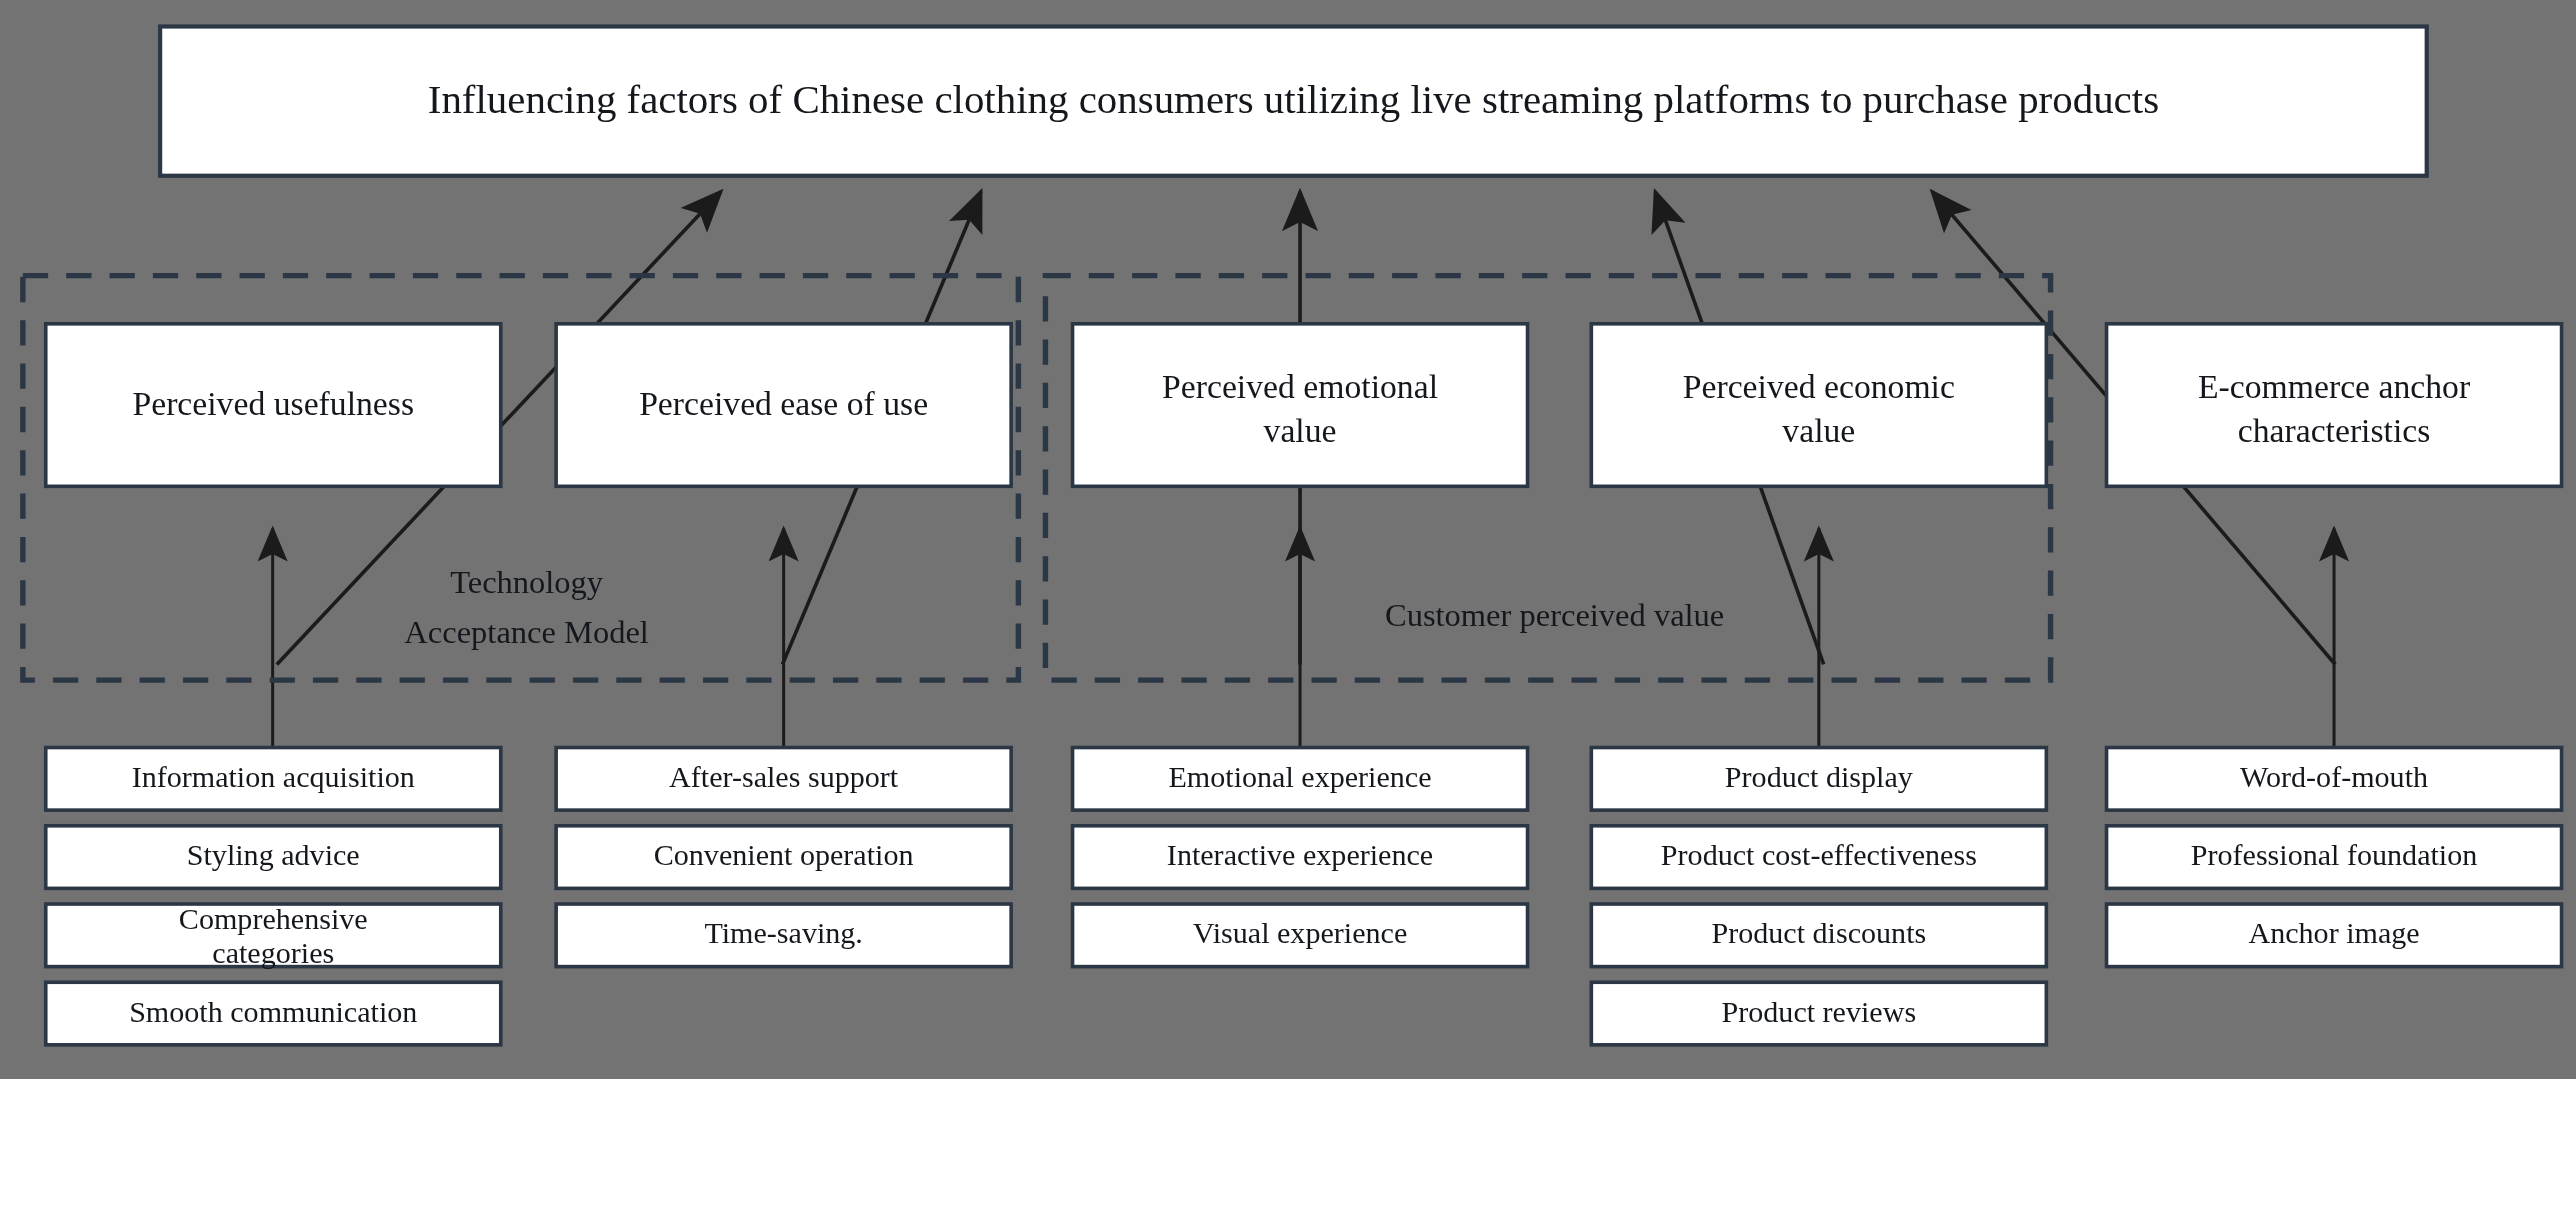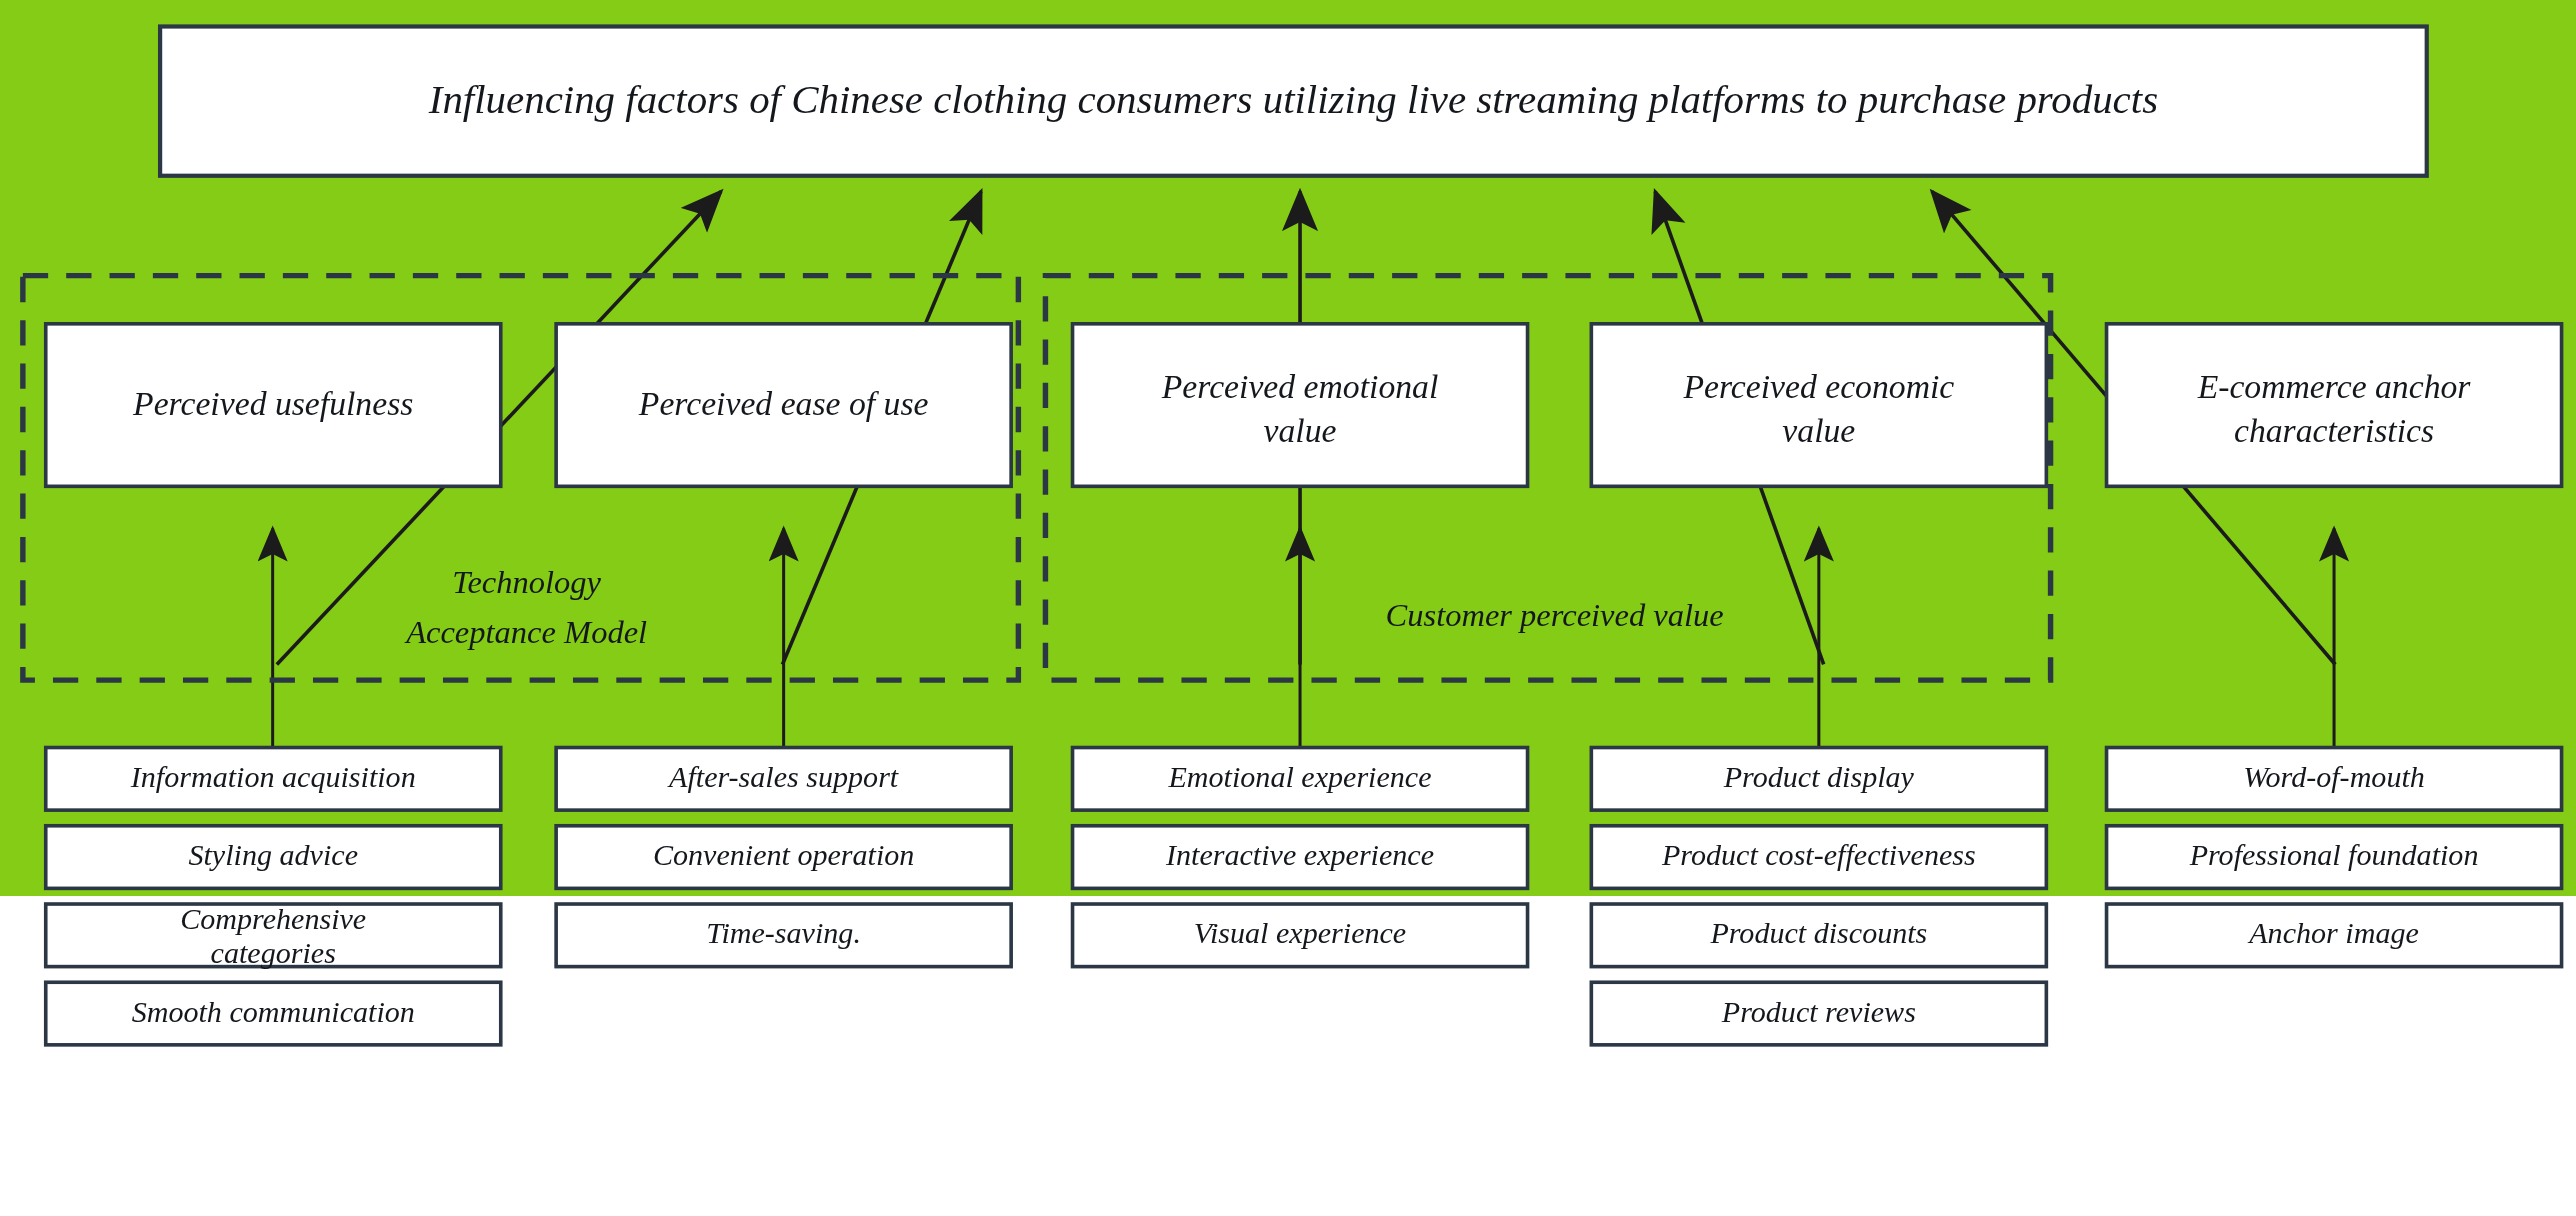--- a/index.html
+++ b/index.html
@@ -9,23 +9,22 @@
   }
   body {
     width: 2576px;
     height: 1217px;
     font-family: "Liberation Serif", "DejaVu Serif", serif;
     overflow: hidden;
   }
   #diagram-root {
     position: relative;
     width: 2576px;
-    height: 896px;
-    background: #84cc16;
-    font-style: italic;
+    height: 1079px;
+    background: #737373;
   }
   svg.diagram-canvas {
     position: absolute;
     inset: 0;
     width: 2576px;
     height: 1217px;
     display: block;
   }
   .node-rect {
     fill: #ffffff;

